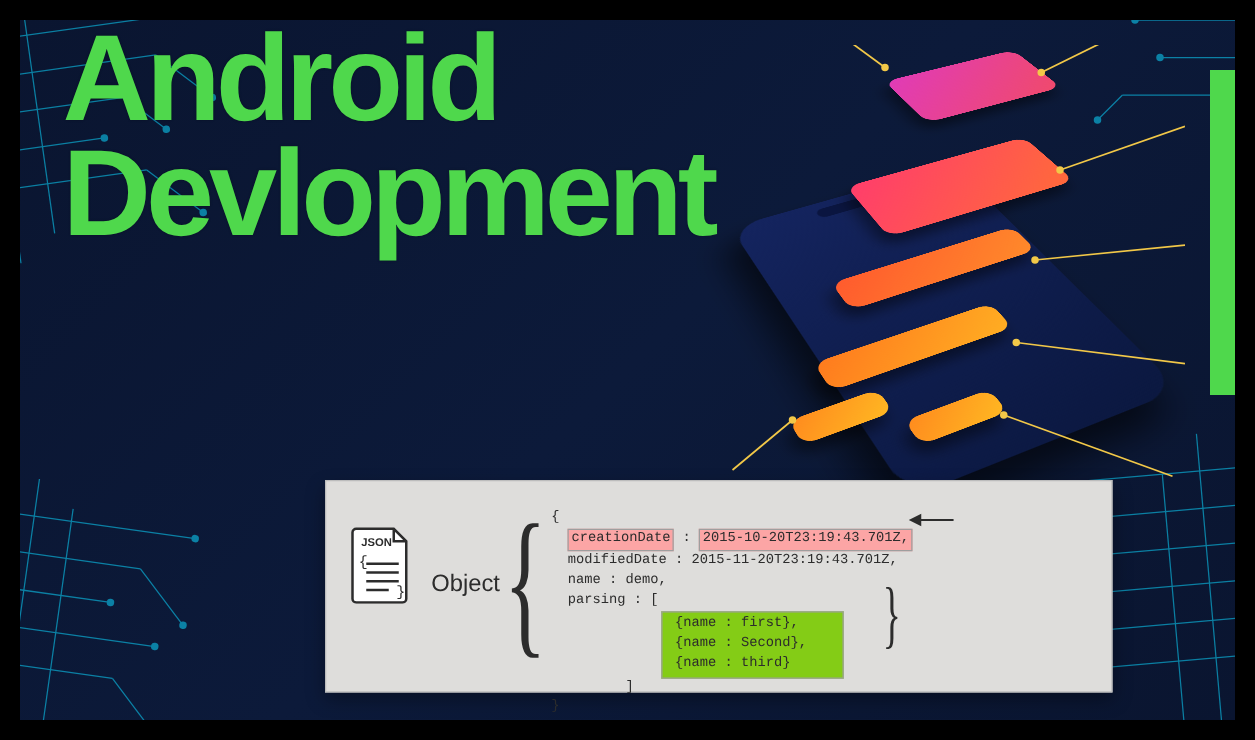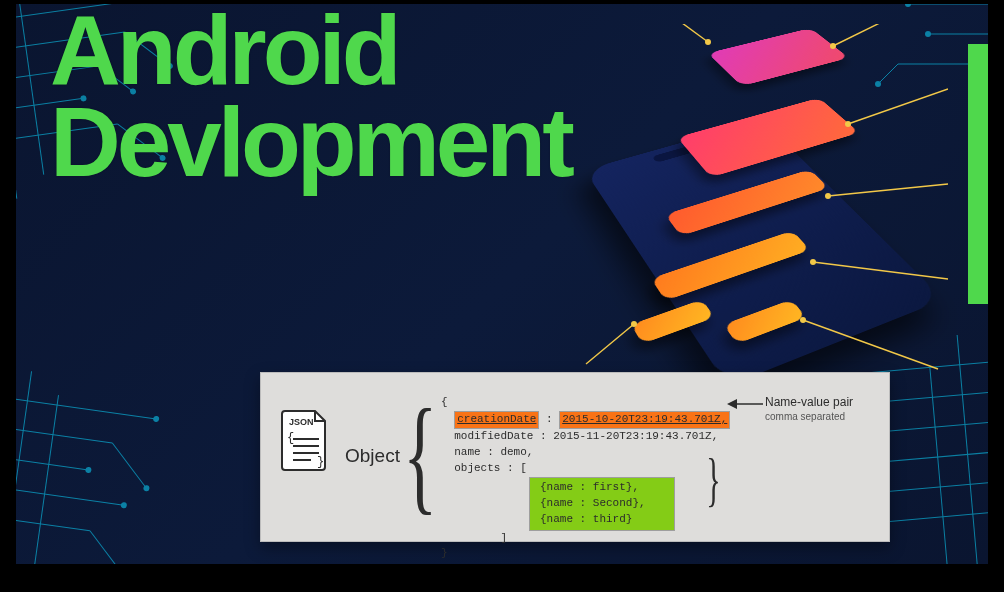--- a/index.html
+++ b/index.html
@@ -7,21 +7,21 @@
       width: 1004px;
       height: 592px;
       background: #000;
       overflow: hidden;
       position: relative;
       font-family: sans-serif;
     }
     .canvas {
       position: absolute;
       left: 16px;
-      top: 4px;
+      top: 16px;
       width: 972px;
       height: 560px;
       background: linear-gradient(135deg, #0a1530 0%, #0c1a3a 50%, #0a1530 100%);
       overflow: hidden;
     }
     
     .circuit {
       position: absolute;
       pointer-events: none;
       opacity: 0.55;
@@ -183,21 +183,21 @@
       font-family: "Times New Roman", serif;
       transform: scaleX(0.55);
     }
     .code-block {
       position: absolute;
       left: 180px;
       top: 22px;
       white-space: pre;
       line-height: 1.45;
     }
-    .hl { background: #f97316; border: 1px solid #9e9e9e; padding: 0 2px; display: inline-block; text-decoration: underline; }
+    .hl { background: #fca5a5; border: 1px solid #9e9e9e; padding: 0 2px; display: inline-block; }
     .inner-box {
       display: block;
       border: 1px solid #9e9e9e;
       background: #84cc16;
       padding: 2px 10px;
       width: 146px;
     }
     .arrow-label {
       position: absolute;
       font-family: Arial, sans-serif;
@@ -333,32 +333,28 @@
       <text x="38" y="56" font-size="12" font-family="Courier New" fill="#2c2c2c">}</text>
     </svg>
 
     <div class="obj-label">Object</div>
     <div class="bigbrace">{</div>
 
     <div class="code-block"><span>{</span>
   <span class="hl"><span>creationDate</span></span><span> : </span><span class="hl"><span>2015-10-20T23:19:43.701Z,</span></span>
   <span>modifiedDate : 2015-11-20T23:19:43.701Z,</span>
   <span>name : demo,</span>
-  <span>objects : [</span>
+  <span>parsing : [</span>
 <span class="inner-box" style="margin-left:88px;"><span>{name : first},</span>
 <span>{name : Second},</span>
 <span>{name : third}</span></span><span>         ]</span>
 <span>}</span></div>
 
     <div class="sm-brace">}</div>
 
     <svg class="arrow-svg" style="left:466px;top:24px;width:36px;height:14px;" viewBox="0 0 36 14">
       <line x1="36" y1="7" x2="8" y2="7" stroke="#2c2c2c" stroke-width="1.5"></line>
       <polygon points="0,7 10,2 10,12" fill="#2c2c2c"></polygon>
     </svg>
-    <div class="arrow-label nv">
-      <span>Name-value pair</span><br>
-      <span class="sub">comma separated</span>
-    </div>
 
   </div>
 
 </div>
 
 </body></html>

